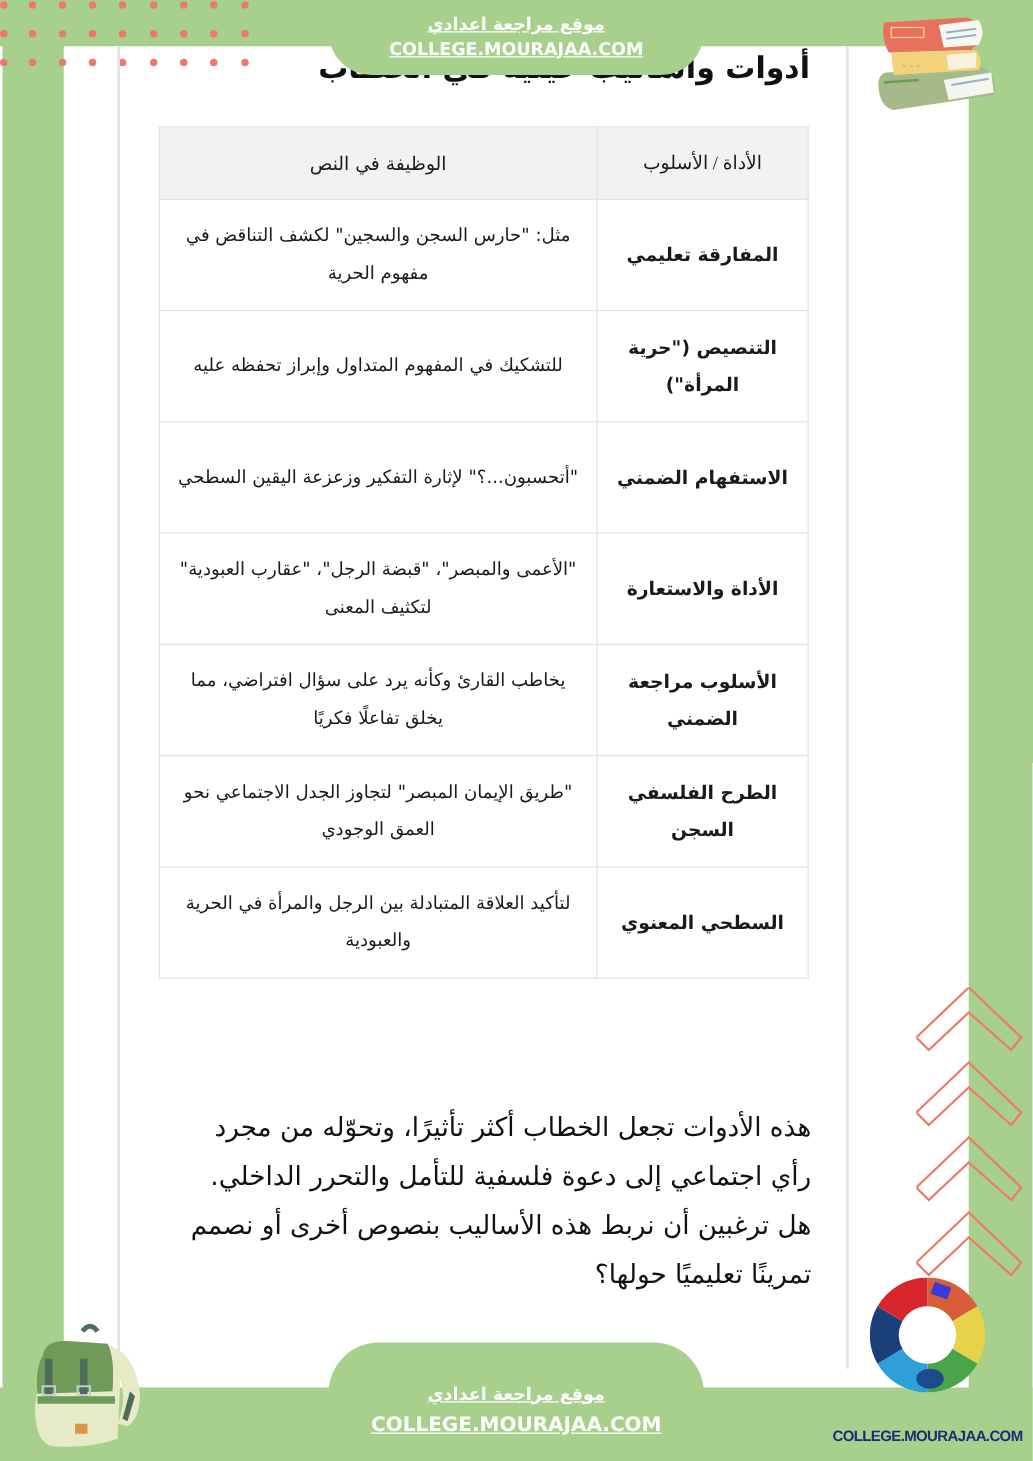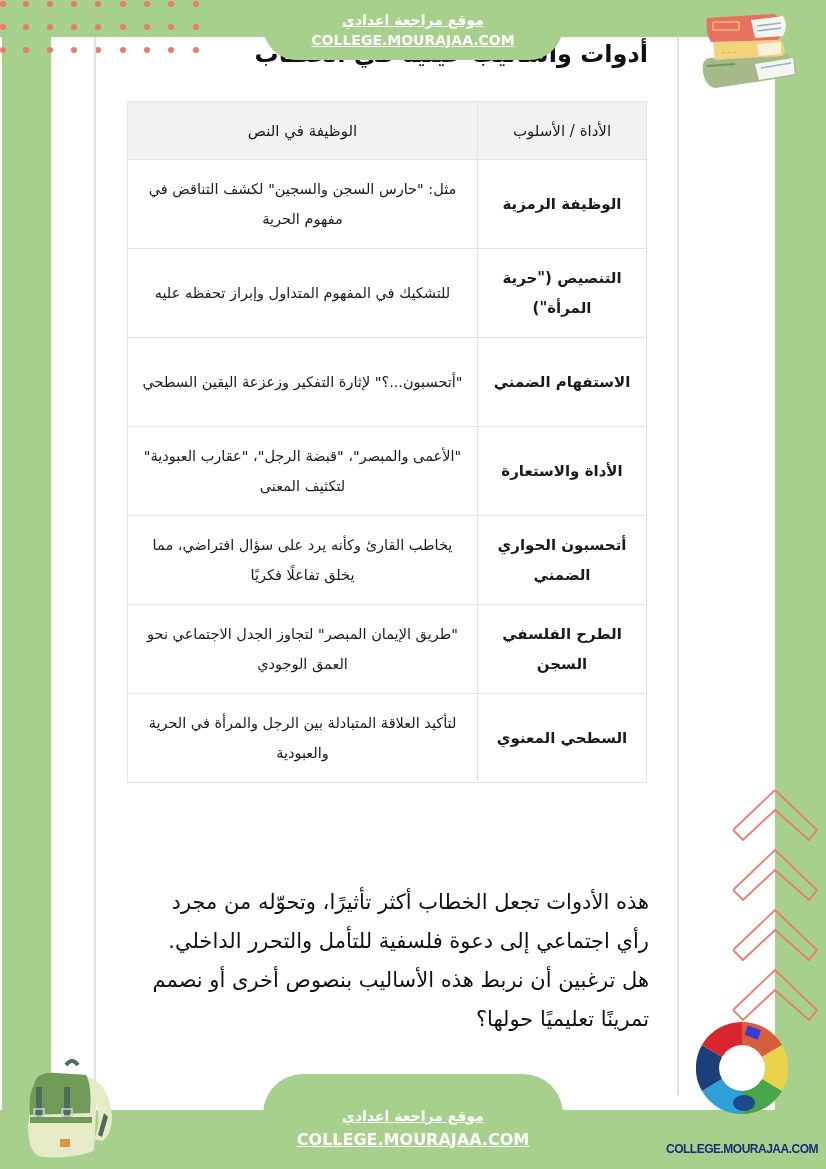--- a/index.html
+++ b/index.html
@@ -48,21 +48,21 @@
       position: absolute; left: 127px; top: 101px; width: 520px;
       border-collapse: collapse; direction: rtl;
       font-family: "DejaVu Sans", sans-serif; color: #1a1a1a;
     }
     table.tools th, table.tools td {
       border: 1px solid #e3e3e3; padding: 0 12px; text-align: center; vertical-align: middle;
     }
     table.tools th { background: #f2f2f2; height: 57px; font-size: 15px; font-weight: normal; }
     table.tools td { height: 88px; font-size: 14.5px; line-height: 30px; }
     table.tools td.tool { width: 144px; font-weight: bold; font-size: 15px; }
-    table.tools th.tool-h { width: 144px; }
+    table.tools th.tool-h { width: 144px; font-family: Liberation Serif, serif; }
 
     .conclusion {
       position: absolute; left: 135px; top: 862px; width: 514px;
       direction: rtl; text-align: right; font-size: 21px; line-height: 39px; color: #111;
       font-family: "DejaVu Sans", sans-serif;
     }
 
     .chevrons { position: absolute; left: 733px; top: 790px; width: 86px; height: 240px; }
 
     .logo-wheel { position: absolute; left: 696px; top: 1022px; width: 92px; height: 92px; }
@@ -139,37 +139,37 @@
 
 <table class="tools">
   <thead>
     <tr>
       <th class="tool-h">الأداة / الأسلوب</th>
       <th>الوظيفة في النص</th>
     </tr>
   </thead>
   <tbody>
     <tr>
-      <td class="tool">الوظيفة الرمزية</td>
+      <td class="tool">المفارقة تعليمي</td>
       <td>مثل: "حارس السجن والسجين" لكشف التناقض في مفهوم الحرية</td>
     </tr>
     <tr>
       <td class="tool">التنصيص ("حرية المرأة")</td>
       <td>للتشكيك في المفهوم المتداول وإبراز تحفظه عليه</td>
     </tr>
     <tr>
       <td class="tool">الاستفهام الضمني</td>
       <td>"أتحسبون...؟" لإثارة التفكير وزعزعة اليقين السطحي</td>
     </tr>
     <tr>
       <td class="tool">الأداة والاستعارة</td>
       <td>"الأعمى والمبصر"، "قبضة الرجل"، "عقارب العبودية" لتكثيف المعنى</td>
     </tr>
     <tr>
-      <td class="tool">أتحسبون الحواري الضمني</td>
+      <td class="tool">الأسلوب مراجعة الضمني</td>
       <td>يخاطب القارئ وكأنه يرد على سؤال افتراضي، مما يخلق تفاعلًا فكريًا</td>
     </tr>
     <tr>
       <td class="tool">الطرح الفلسفي السجن</td>
       <td>"طريق الإيمان المبصر" لتجاوز الجدل الاجتماعي نحو العمق الوجودي</td>
     </tr>
     <tr>
       <td class="tool">السطحي المعنوي</td>
       <td>لتأكيد العلاقة المتبادلة بين الرجل والمرأة في الحرية والعبودية</td>
     </tr>

